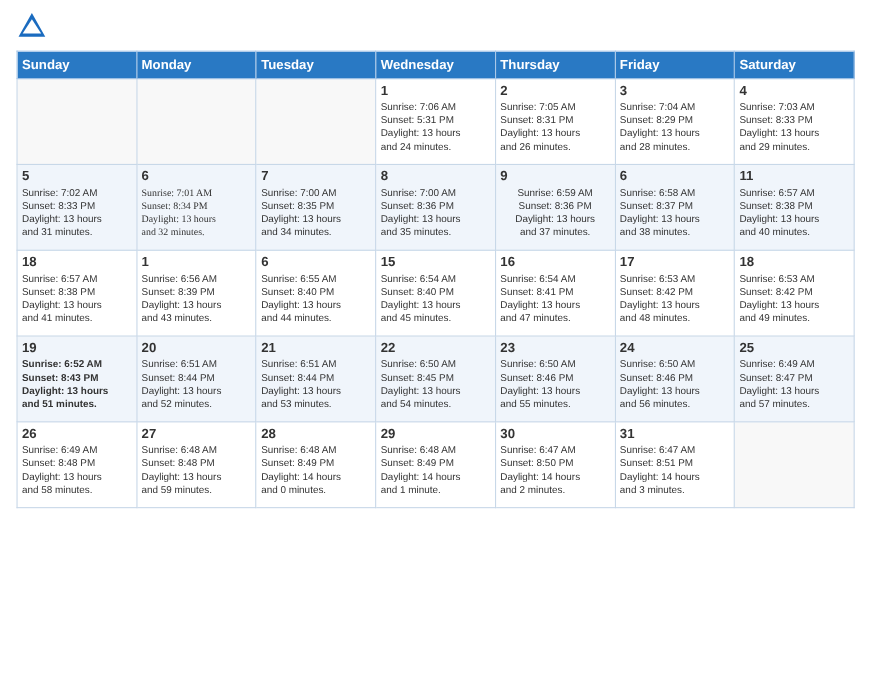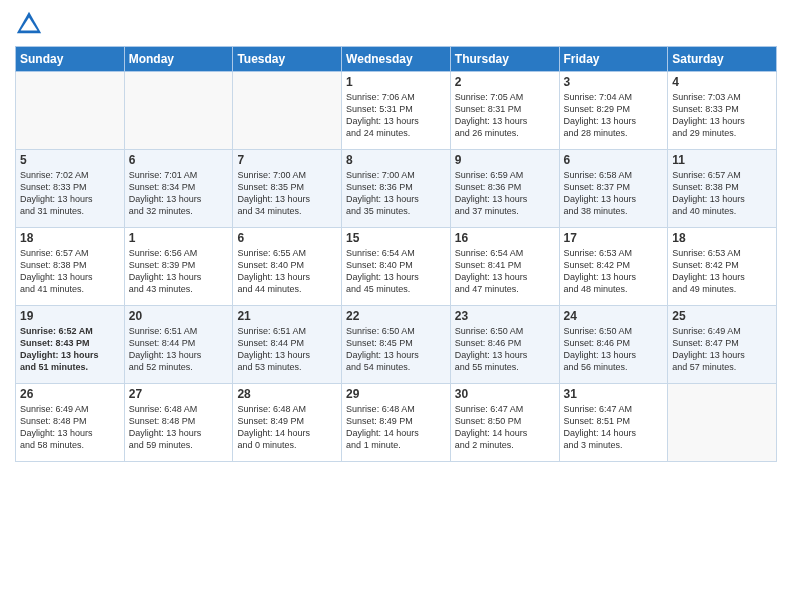--- a/index.html
+++ b/index.html
@@ -171,42 +171,42 @@
         <tr>
           <td>
             <div class="day-number">5</div>
             <div class="day-info" style="white-space: pre-line;">Sunrise: 7:02 AM
 Sunset: 8:33 PM
 Daylight: 13 hours
 and 31 minutes.</div>
           </td>
           <td>
             <div class="day-number">6</div>
-            <div class="day-info" style="white-space: pre-line;">Sunrise: 7:01 AM
+            <div class="day-info" style="white-space: pre-line; font-family: Liberation Serif, serif;">Sunrise: 7:01 AM
 Sunset: 8:34 PM
 Daylight: 13 hours
 and 32 minutes.</div>
           </td>
           <td>
             <div class="day-number">7</div>
             <div class="day-info" style="white-space: pre-line;">Sunrise: 7:00 AM
 Sunset: 8:35 PM
 Daylight: 13 hours
 and 34 minutes.</div>
           </td>
           <td>
             <div class="day-number">8</div>
             <div class="day-info" style="white-space: pre-line;">Sunrise: 7:00 AM
 Sunset: 8:36 PM
 Daylight: 13 hours
 and 35 minutes.</div>
           </td>
           <td>
             <div class="day-number">9</div>
-            <div class="day-info" style="white-space: pre-line;">Sunrise: 6:59 AM
+            <div class="day-info" style="white-space: pre-line; text-align: center;">Sunrise: 6:59 AM
 Sunset: 8:36 PM
 Daylight: 13 hours
 and 37 minutes.</div>
           </td>
           <td>
             <div class="day-number">6</div>
             <div class="day-info" style="white-space: pre-line;">Sunrise: 6:58 AM
 Sunset: 8:37 PM
 Daylight: 13 hours
 and 38 minutes.</div>

